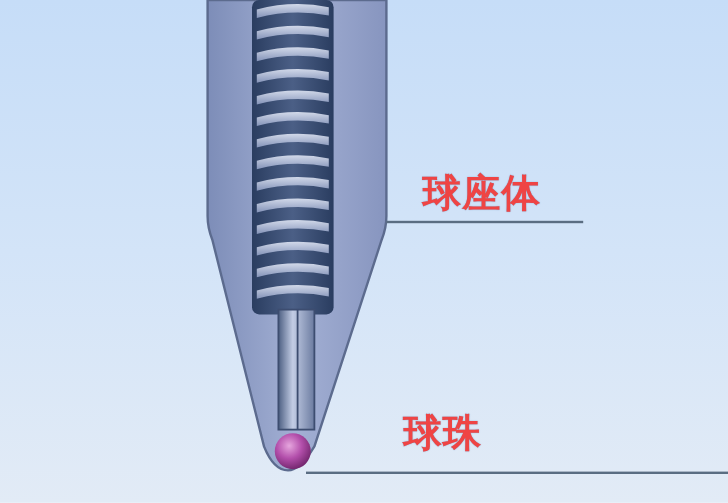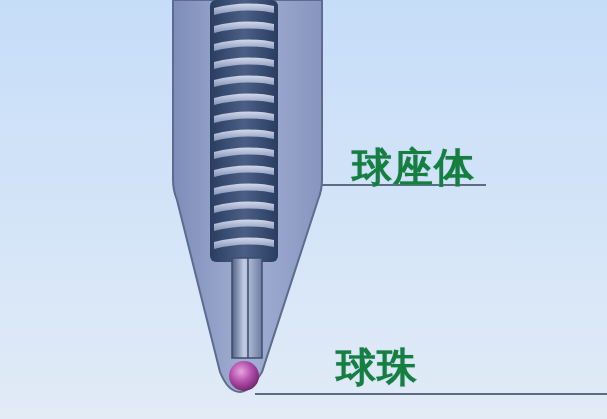--- a/index.html
+++ b/index.html
@@ -3,21 +3,21 @@
 <meta charset="utf-8">
 <style>
   html, body { margin:0; padding:0; }
   body {
     width:607px; height:419px; overflow:hidden; position:relative;
     background: linear-gradient(180deg, #c6ddf8 0%, #d3e4f8 50%, #e2ebf6 100%);
     font-family: "DejaVu Sans", sans-serif;
   }
   #diagram { position:absolute; left:0; top:0; width:607px; height:419px; }
   .label {
-    position:absolute; color:#15803d; font-weight:bold; font-size:40px;
+    position:absolute; color:#ef4444; font-weight:bold; font-size:32px;
     letter-spacing:1px; text-shadow: 0 0 1px #6e9cc6;
   }
   .leader { position:absolute; height:2px; background:#5a6d82; }
 </style>
 </head>
 <body>
 
 <svg id="diagram" viewBox="0 0 607 419" xmlns="http://www.w3.org/2000/svg">
   <defs>
     <linearGradient id="bodyGrad" x1="0" x2="1" y1="0" y2="0">

